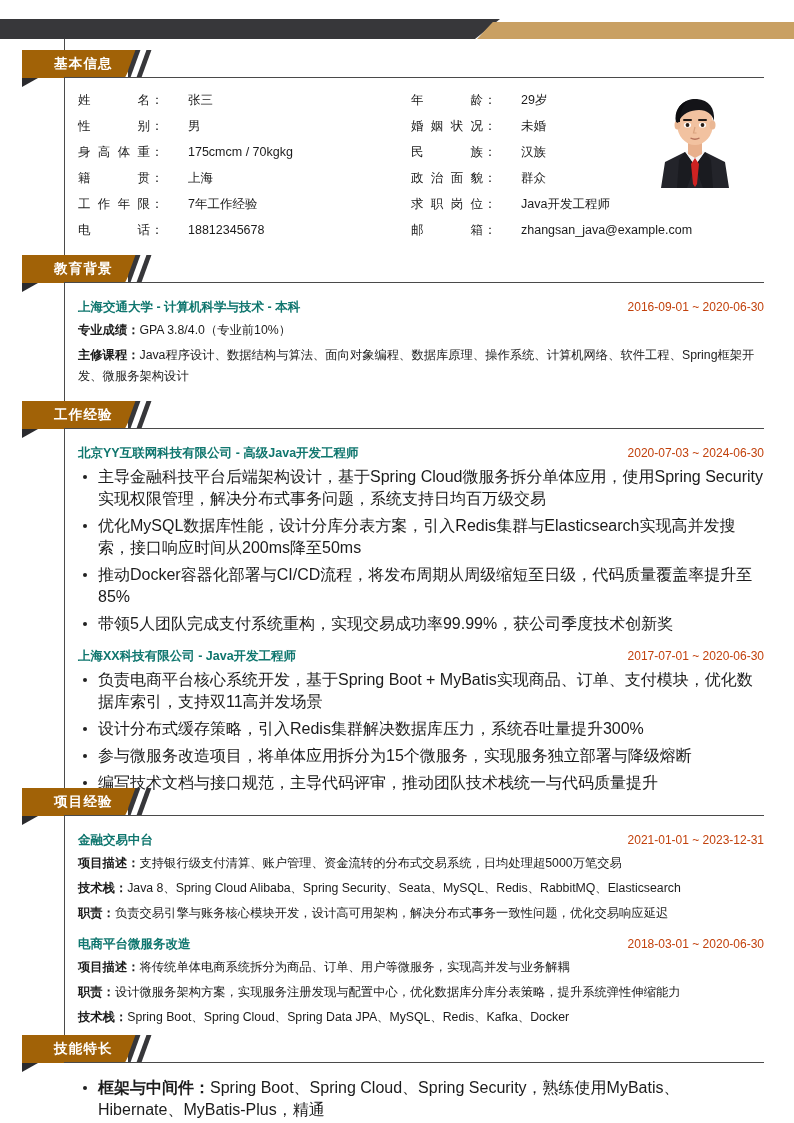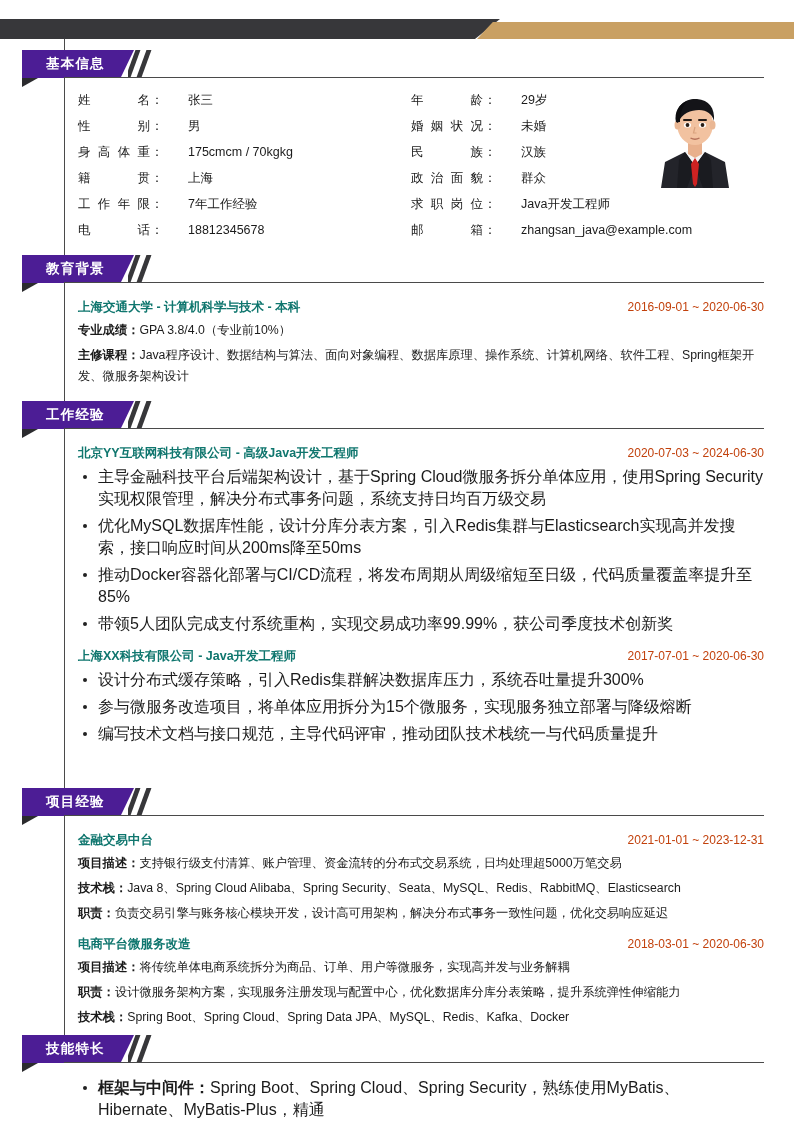--- a/index.html
+++ b/index.html
@@ -55,22 +55,22 @@
     width: 794px;
   }
   .sec-head {
     position: relative;
     height: 34px;
   }
   .sec-badge {
     position: absolute;
     left: 22px; top: 0;
     height: 28px;
-    padding: 0 26px 0 24px;
-    background: #4c1d95;
+    padding: 0 26px 0 32px;
+    background: #a16207;
     clip-path: polygon(0 0, 100% 0, 88% 100%, 0 100%);
     display: flex;
     align-items: center;
     min-width: 112px;
   }
   .sec-badge span {
     color: #fff;
     font-size: 13.5px;
     font-weight: bold;
     letter-spacing: 1.2px;
@@ -435,20 +435,21 @@
       </div>
 
       <div class="entry" style="padding-top:8px;">
         <div class="entry-head">
           <div class="entry-title">
             <span>上海XX科技有限公司</span><span class="sep"> - </span><span>Java开发工程师</span>
           </div>
           <div class="entry-date">2017-07-01 ~ 2020-06-30</div>
         </div>
         <ul class="bullets">
+          <li>负责电商平台核心系统开发，基于Spring Boot + MyBatis实现商品、订单、支付模块，优化数据库索引，支持双11高并发场景</li>
           <li>设计分布式缓存策略，引入Redis集群解决数据库压力，系统吞吐量提升300%</li>
           <li>参与微服务改造项目，将单体应用拆分为15个微服务，实现服务独立部署与降级熔断</li>
           <li>编写技术文档与接口规范，主导代码评审，推动团队技术栈统一与代码质量提升</li>
         </ul>
       </div>
 
     </div>
   </div>
 
   <div class="section" style="top:788px;">

